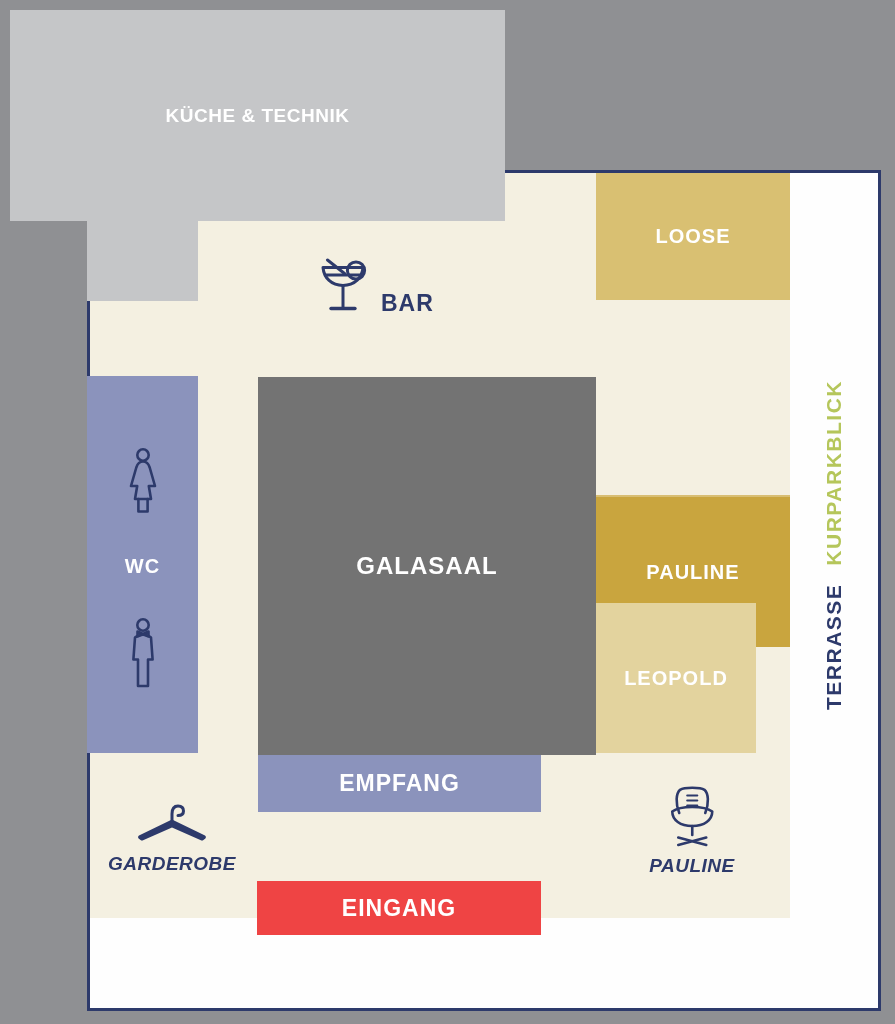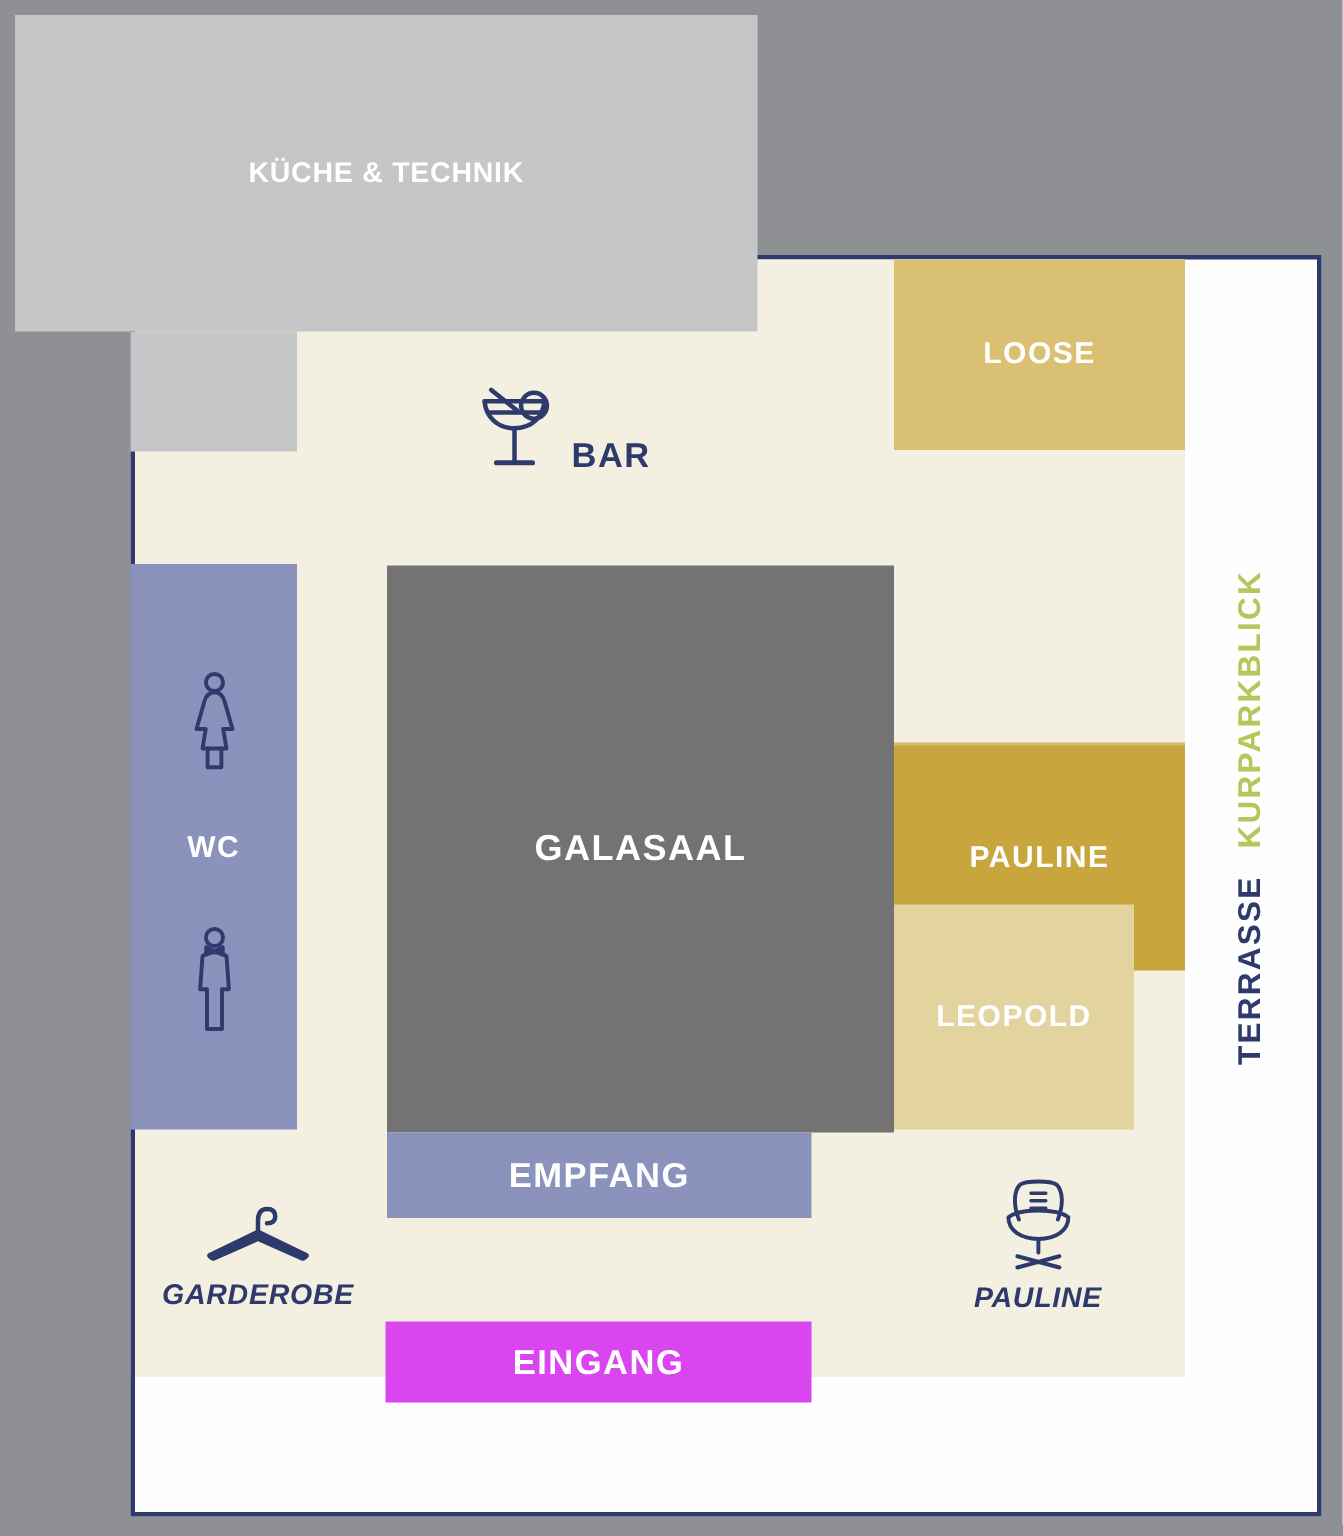--- a/index.html
+++ b/index.html
@@ -25,21 +25,21 @@
 
   .kitchen-main { left:10px; top:10px; width:495px; height:211px; background:#c5c6c8; }
   .kitchen-ext  { left:87px; top:221px; width:111px; height:80px; background:#c5c6c8; }
   .kitchen-main .room-label { font-size:19px; letter-spacing:0.5px; }
 
   .room-wc      { left:87px;  top:376px; width:111px; height:377px; background:#8b93bc; }
   .room-gala    { left:258px; top:377px; width:338px; height:378px; background:#737373;
                   }
   .room-gala .room-label { font-size:24px; line-height:30px; }
   .room-empfang { left:258px; top:755px; width:283px; height:57px; background:#8b93bc; }
-  .room-eingang { left:257px; top:881px; width:284px; height:54px; background:#d946ef; }
+  .room-eingang { left:257px; top:881px; width:284px; height:54px; background:#ef4444; }
   .room-empfang .room-label, .room-eingang .room-label { font-size:23px; }
 
   .room-loose   { left:596px; top:173px; width:194px; height:127px; background:#d9c072; }
   .room-sophie  { left:596px; top:300px; width:194px; height:151px; background:#c9a53e; }
   .room-pauline { left:596px; top:451px; width:194px; height:152px; background:#c9a53e;
                   border-top:2px solid rgba(255,255,255,0.28); box-sizing:border-box;margin-top:44px; }
   .room-leopold { left:596px; top:603px; width:160px; height:150px; background:#e3d39e; }
 
   
   .wc-label { position:absolute; left:50%; top:190px; transform:translate(-50%,-50%);

